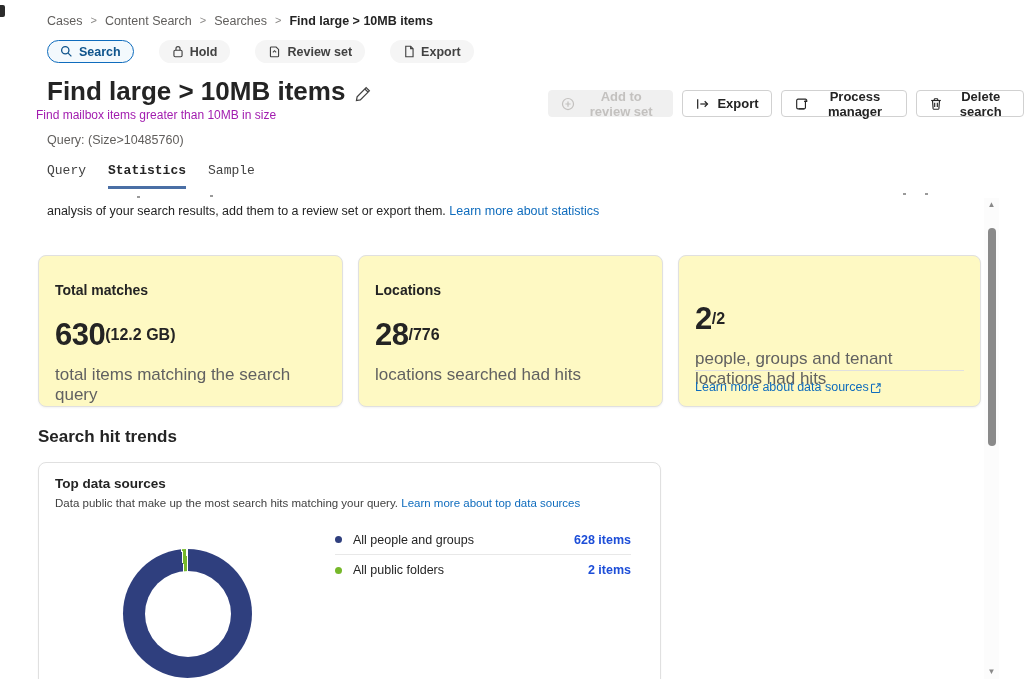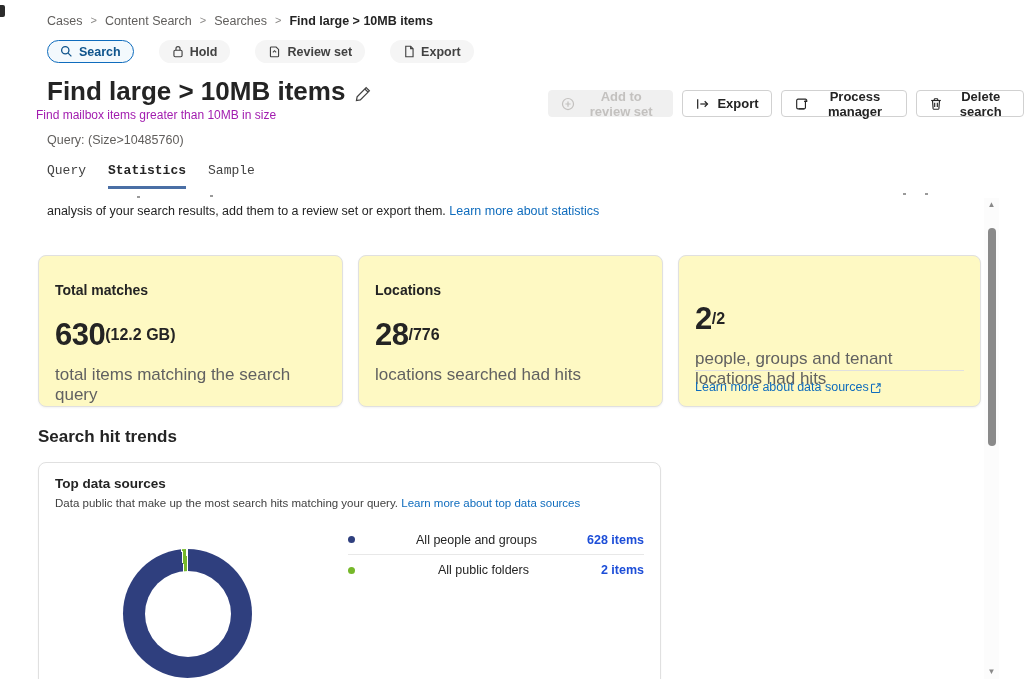--- a/index.html
+++ b/index.html
@@ -66,21 +66,21 @@
   
   .section-heading { left:38px; top:427px; font-size:17px; font-weight:bold; color:#242424; }
 
   
   .tds-card { left:38px; top:462px; width:623px; height:240px; background:#fff; border:1px solid #e0e0e0;
               border-radius:8px 8px 0 0; box-shadow:0 1px 2px rgba(0,0,0,0.05); padding:13px 16px; }
   .tds-title { font-size:13.5px; font-weight:bold; color:#242424; }
   .tds-subtitle { margin-top:6px; font-size:11.5px; color:#424242; }
   .donut-wrap { position:absolute; left:84px; top:86px; width:129px; height:129px; border-radius:50%; }
   .donut-hole { position:absolute; left:21.5px; top:21.5px; width:86px; height:86px; background:#fff; border-radius:50%; }
-  .legend { position:absolute; left:309px; top:62px; width:296px;text-align:center; }
+  .legend { position:absolute; left:296px; top:62px; width:296px; }
   .legend-row { display:flex; align-items:center; height:30px; }
   .legend-row.first { border-bottom:1px solid #e8e8e8; }
   .legend-dot { width:7px; height:7px; border-radius:50%; margin-right:11px; flex:0 0 auto; }
   .legend-label { font-size:12.5px; color:#242424; flex:1; }
   .legend-value { font-size:12.5px; font-weight:bold; color:#1d4ed8; }
 
   
   .scrollbar { left:984px; top:198px; width:15px; height:481px; background:#fcfcfc; }
   .sb-arrow { position:absolute; left:0; width:15px; height:14px; color:#8a8a8a; font-size:8px; line-height:14px; text-align:center; cursor:pointer; }
   .sb-thumb { position:absolute; left:4px; top:30px; width:8px; height:218px; background:#8a8a8a; border-radius:4px; cursor:grab; }

